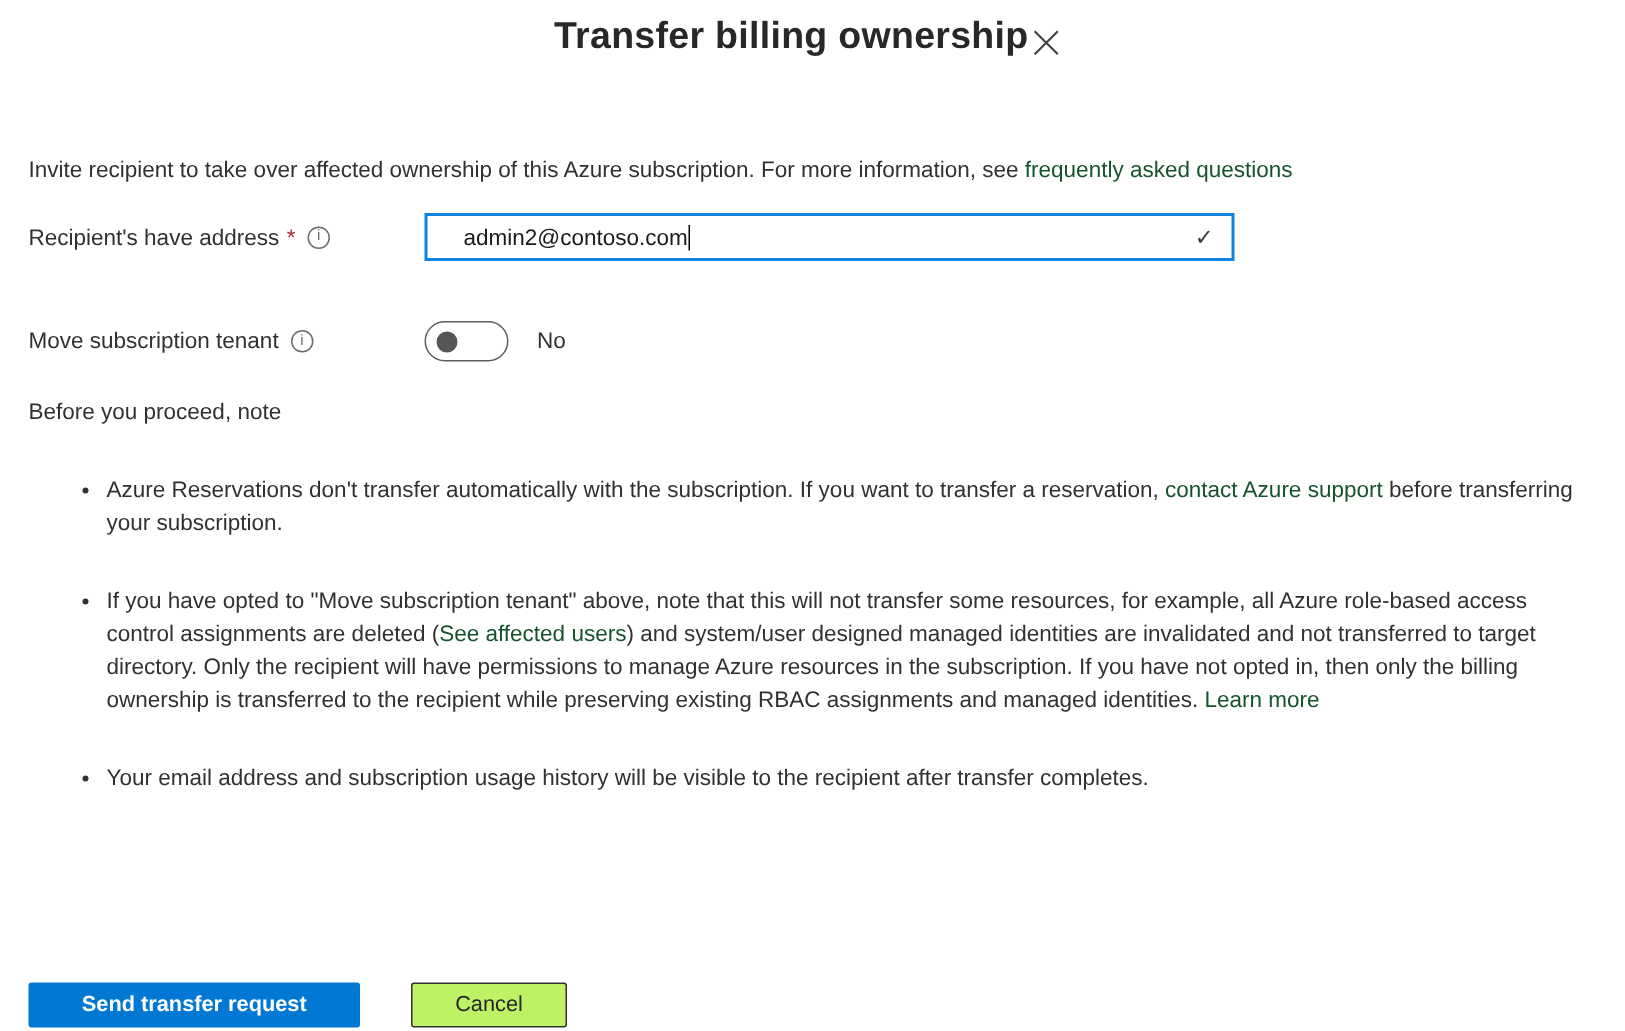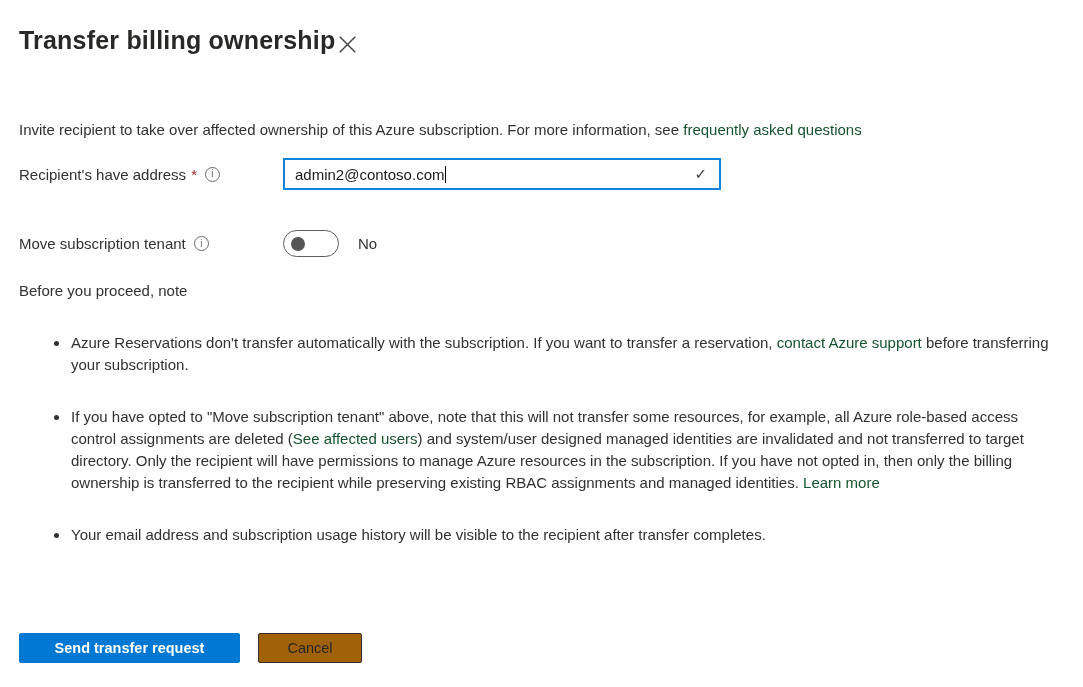--- a/index.html
+++ b/index.html
@@ -6,23 +6,23 @@
   html, body { width: 1083px; height: 687px; background: #ffffff; overflow: hidden; }
   body {
     font-family: "Liberation Sans", "DejaVu Sans", sans-serif;
     color: #323130;
     position: relative;
   }
   .page { position: relative; height: 100%; padding: 0 19px; }
 
   
   .header {
-    padding-top: 24px;
-    display: flex;
-    justify-content: flex-start;
+    padding-top: 8px;
+    display: flex;
+    justify-content: center;
     align-items: flex-start;
   }
   .title {
     font-size: 25px;
     line-height: 32px;
     font-weight: 700;
     color: #292827;
     letter-spacing: 0.2px;
   }
   .close-btn {
@@ -65,27 +65,27 @@
     display: inline-flex;
     align-items: center;
     justify-content: center;
     cursor: default;
     flex-shrink: 0;
   }
 
   
   .text-input {
     position: relative;
-    width: 438px;
+    width: 540px;
     height: 32px;
     border: 2px solid #0f83dd;
     background: #ffffff;
     display: flex;
     align-items: center;
-    padding: 0 34px 0 10px;
+    padding: 0 34px 0 24px;
     cursor: text;
   }
   .input-value { font-size: 15px; color: #1b1a19; white-space: pre; }
   .caret {
     display: inline-block;
     width: 1px; height: 17px;
     background: #000000;
     margin-left: 1px;
   }
   .valid-check {
@@ -124,45 +124,45 @@
     font-size: 15px;
     line-height: 22px;
     padding-left: 1px;
     margin-bottom: 30px;
     max-width: 996px;
   }
 
   
   .footer {
     position: absolute;
-    left: 19px; bottom: 24px;
-    display: flex;
-    align-items: center;
-    gap: 18px;
+    left: 19px; bottom: 2px;
+    display: flex;
+    align-items: center;
+    gap: 34px;
   }
   .btn {
     height: 30px;
     font-family: "Liberation Sans", "DejaVu Sans", sans-serif;
     font-size: 14.5px;
     border-radius: 2px;
     cursor: pointer;
     display: inline-flex;
     align-items: center;
     justify-content: center;
   }
   .btn-primary {
     width: 221px;
     background: #0078d4;
     border: 1px solid #0078d4;
     color: #ffffff;
     font-weight: 700;
   }
   .btn-secondary {
     width: 104px;
-    background: #a16207;
+    background: #bef264;
     border: 1px solid #323130;
     color: #262626;
   }
 </style>
 </head>
 <body>
 
 <div class="page">
 
   <div class="header">

